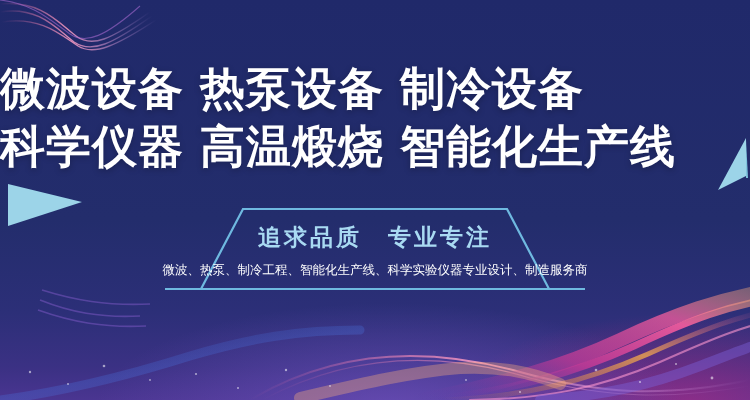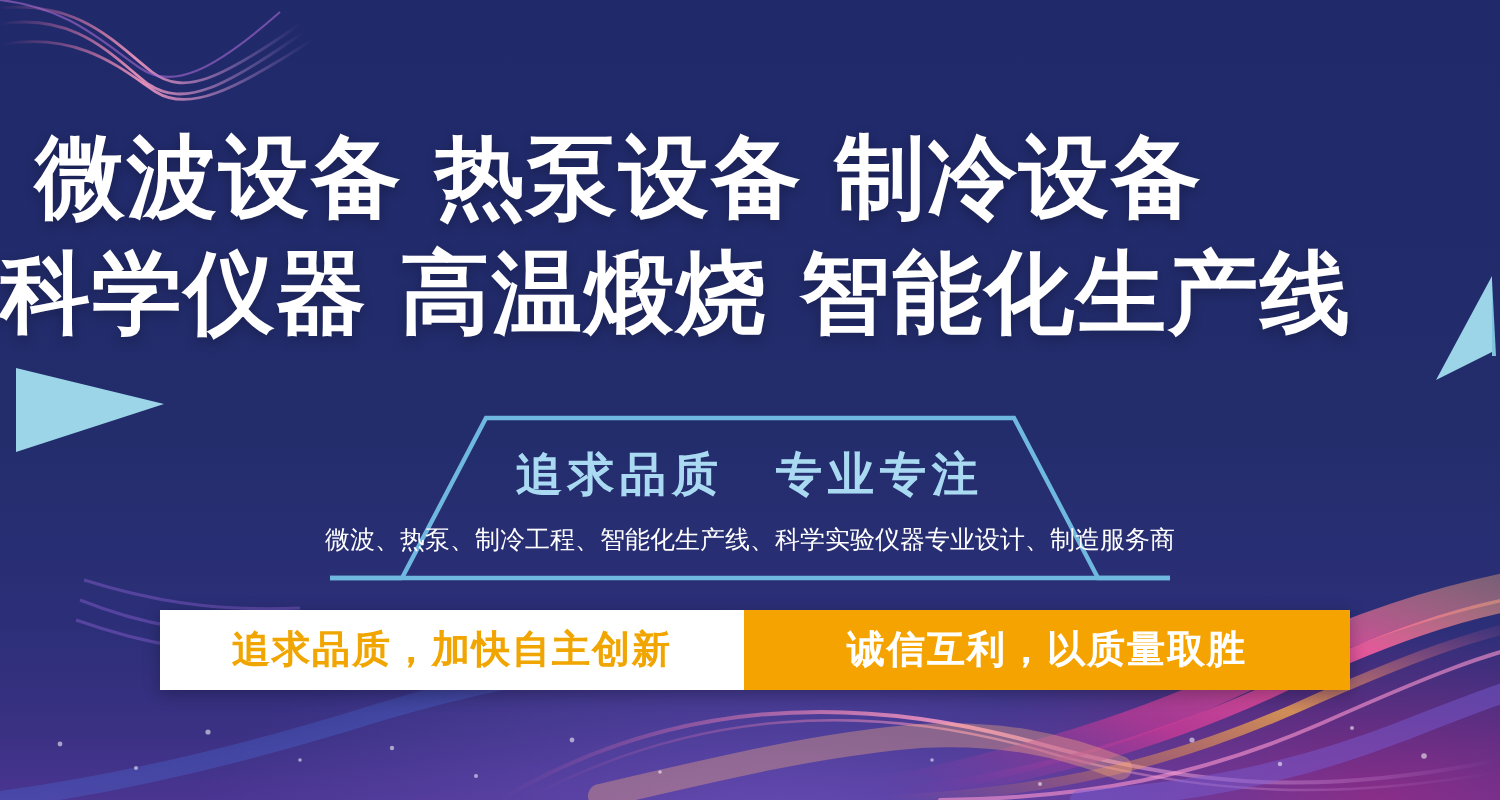--- a/index.html
+++ b/index.html
@@ -20,21 +20,21 @@
   
   .tri-left{
     position:absolute;left:8px;top:180px;width:0;height:0;
     border-top:0 solid transparent;
     border-left:0; 
   }
   .tri-left svg,.tri-right svg{display:block;}
   .tri-right{position:absolute;left:706px;top:138px;}
   
   .headline{
-    position:absolute;left:0;top:60px;width:619px;text-align:center;
+    position:absolute;left:0;top:60px;width:619px;
     color:#ffffff;
     font-family:"Liberation Sans","DejaVu Sans",sans-serif;
     font-weight:bold;
     letter-spacing:1px;
     text-shadow:0 2px 6px rgba(0,0,0,.25);
   }
   .headline .line{
     font-size:45px;line-height:58px;white-space:nowrap;
   }
   .headline .gap{display:inline-block;width:16px;}
@@ -179,18 +179,14 @@
       <path d="M0,82 L420,82" stroke="#6fb9e0" stroke-width="2.2" fill="none"></path>
     </svg>
   </div>
 
   <div class="mid-title">
     <span>追求品质</span><span class="sep"></span><span>专业专注</span>
   </div>
 
   <div class="mid-sub">微波、热泵、制冷工程、智能化生产线、科学实验仪器专业设计、制造服务商</div>
 
-  <div class="slogan-bar">
-    <div class="slogan-left">追求品质，加快自主创新</div>
-    <div class="slogan-right">诚信互利，以质量取胜</div>
-  </div>
 
 </div>
 
 </body></html>

